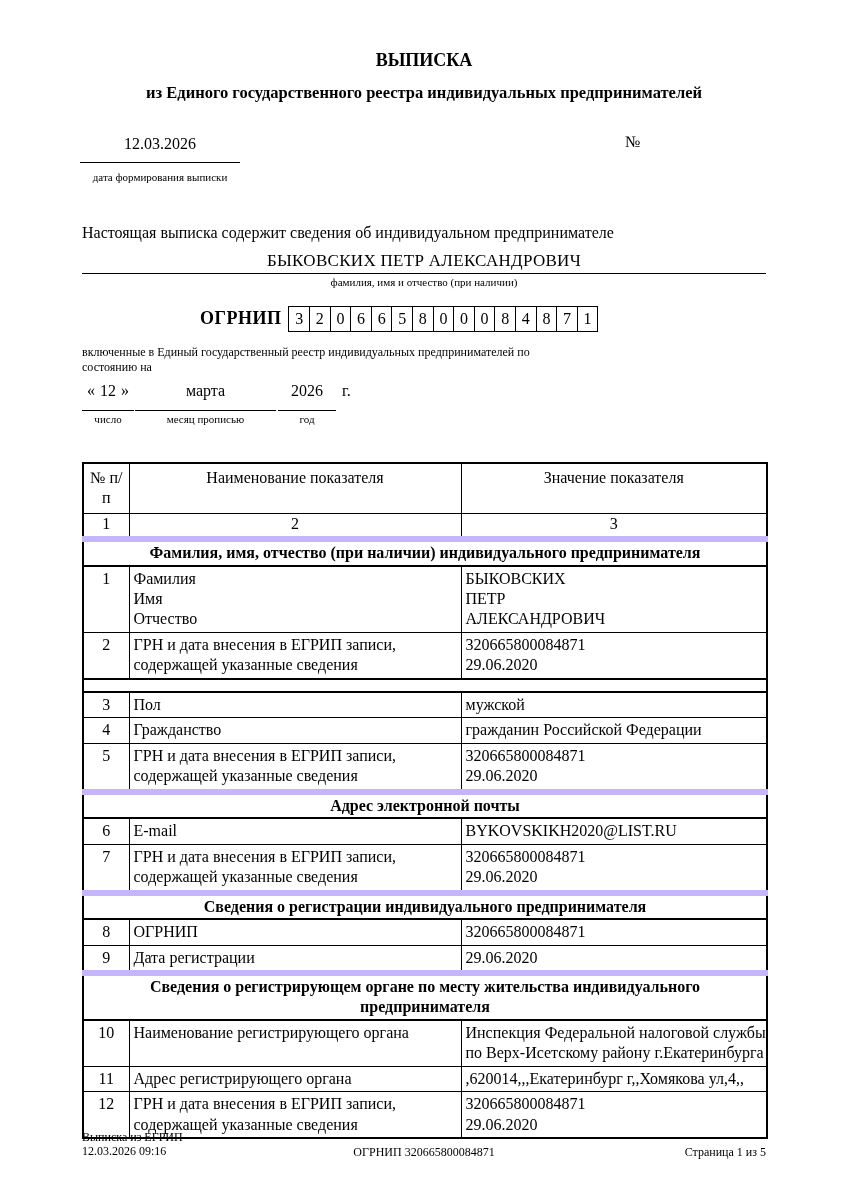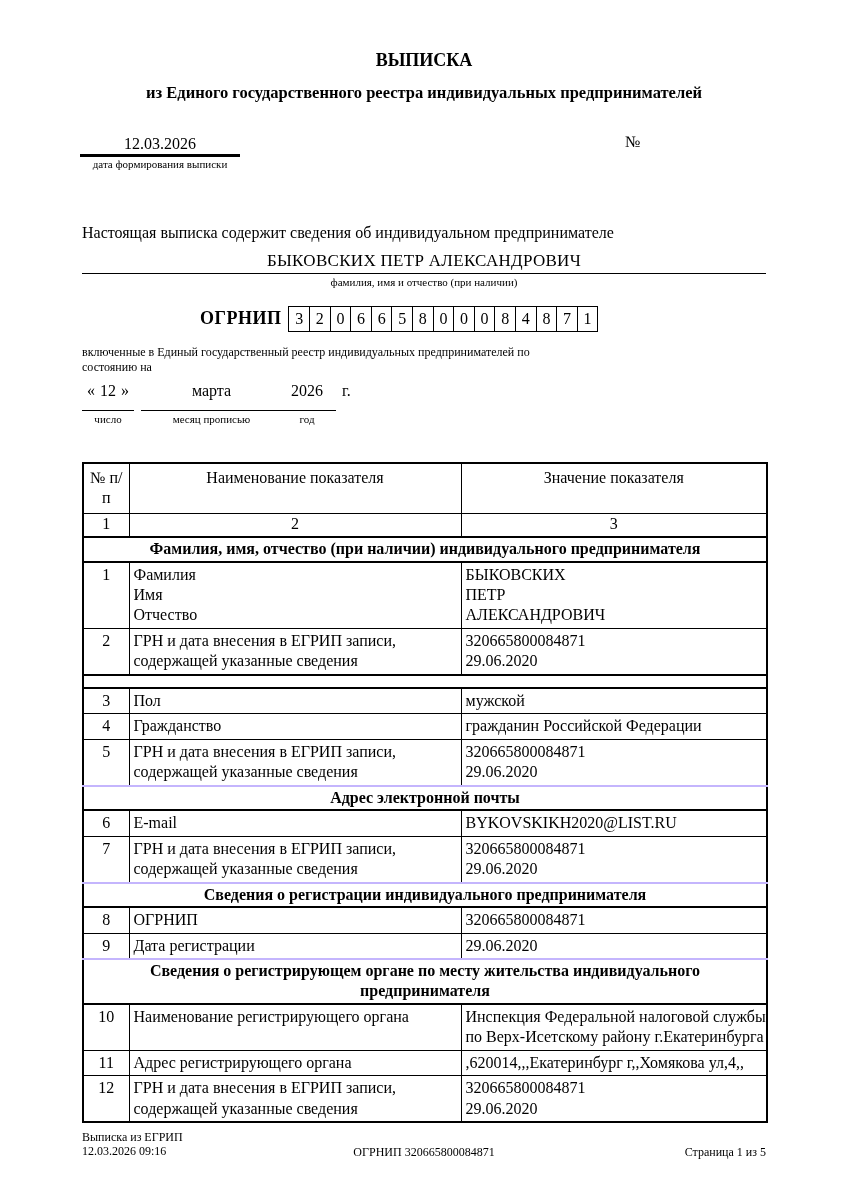--- a/index.html
+++ b/index.html
@@ -9,23 +9,23 @@
     -webkit-font-smoothing:antialiased;
   }
   .page{position:relative;width:848px;height:1200px;overflow:hidden;background:#ffffff;}
   .content{position:relative;margin:0 82px;width:684px;}
 
   .doc-title{padding-top:50px;text-align:center;font-weight:bold;font-size:18px;}
   .doc-subtitle{margin-top:12px;text-align:center;font-weight:bold;font-size:16.5px;}
 
   .ref-row{position:relative;height:58px;margin-top:30px;font-size:16px;}
   .date-block{position:absolute;left:-2px;top:2px;width:160px;text-align:center;}
-  .date-value{display:block;padding-bottom:1px;border-bottom:3px solid #000000;}
+  .date-value{display:block;padding-bottom:9px;border-bottom:1px solid #000000;}
   .caption{font-size:11px;line-height:1.15;}
-  .date-caption{margin-top:1px;text-align:center;}
+  .date-caption{margin-top:8px;text-align:center;}
   .num-sign{position:absolute;left:543px;top:0;}
   .num-block{position:absolute;left:566px;top:0;width:144px;text-align:center;}
   .num-lines{padding-bottom:3px;border-bottom:1px solid #000;line-height:1.3;}
 
   .intro{margin-top:33px;font-size:16px;}
   .name-line{margin-top:9px;text-align:center;font-size:17px;letter-spacing:.3px;padding-bottom:2px;border-bottom:1.5px solid #000;}
   .name-caption{text-align:center;margin-top:2px;}
 
   .ogrnip-row{margin-top:17px;margin-left:118px;display:flex;align-items:center;}
   .ogrnip-label{font-weight:bold;font-size:18px;margin-right:7px;letter-spacing:.5px;}
@@ -33,31 +33,31 @@
   .digit-box{width:19.6px;height:24px;border:1px solid #000;margin-left:-1px;display:flex;align-items:center;justify-content:center;font-size:16px;}
   .digit-box:first-child{margin-left:0;}
 
   .included{margin-top:13px;font-size:12px;line-height:1.25;white-space:pre-line;}
 
   .state-date{position:relative;height:50px;margin-top:7px;font-size:16px;}
   .sd-group{position:absolute;top:0;text-align:center;}
   .sd-line{padding-bottom:10px;border-bottom:1px solid #000;}
   .sd-day{left:0;width:52px;}
   .sd-day .d{margin:0 5px;}
-  .sd-month{left:59px;width:141px;}
+  .sd-month{left:53px;width:141px;}
   .sd-year{left:196px;width:58px;}
   .sd-g{position:absolute;left:260px;top:0;}
   .sd-caption{margin-top:2px;}
 
   table.ind{margin-top:30px;border-collapse:collapse;width:684px;font-size:16px;table-layout:fixed;}
   table.ind{border:2px solid #000;}
   table.ind td{border:1px solid #000;padding:2px 4px;vertical-align:top;line-height:1.28;}
   tr.thead-row td{text-align:center;padding:4px 2px;}
   tr.colnums td{text-align:center;border-bottom:2px solid #000;padding:0 2px 2px;}
-  tr.section td{border-top:2px solid #c4b5fd;border-bottom:2px solid #000;font-weight:bold;text-align:center;white-space:pre-line;padding:1px 10px;}
+  tr.section td{border-top:6px solid #c4b5fd;border-bottom:2px solid #000;font-weight:bold;text-align:center;white-space:pre-line;padding:1px 10px;}
   tr.empty td{border-top:2px solid #000;border-bottom:2px solid #000;height:11px;padding:0;}
   td.num{text-align:center;padding:2px 1px;}
   td.name{white-space:pre;padding:2px 2px 2px 5px;}
   td.val{white-space:pre;padding:2px 1px 2px 5px;}
 
   .footer{position:absolute;left:82px;right:82px;top:1130px;font-size:12px;}
   .f-left{position:absolute;left:0;top:0;line-height:1.2;}
   .f-center{position:absolute;left:0;width:100%;text-align:center;top:15px;}
   .f-right{position:absolute;right:0;top:15px;}
 </style>

